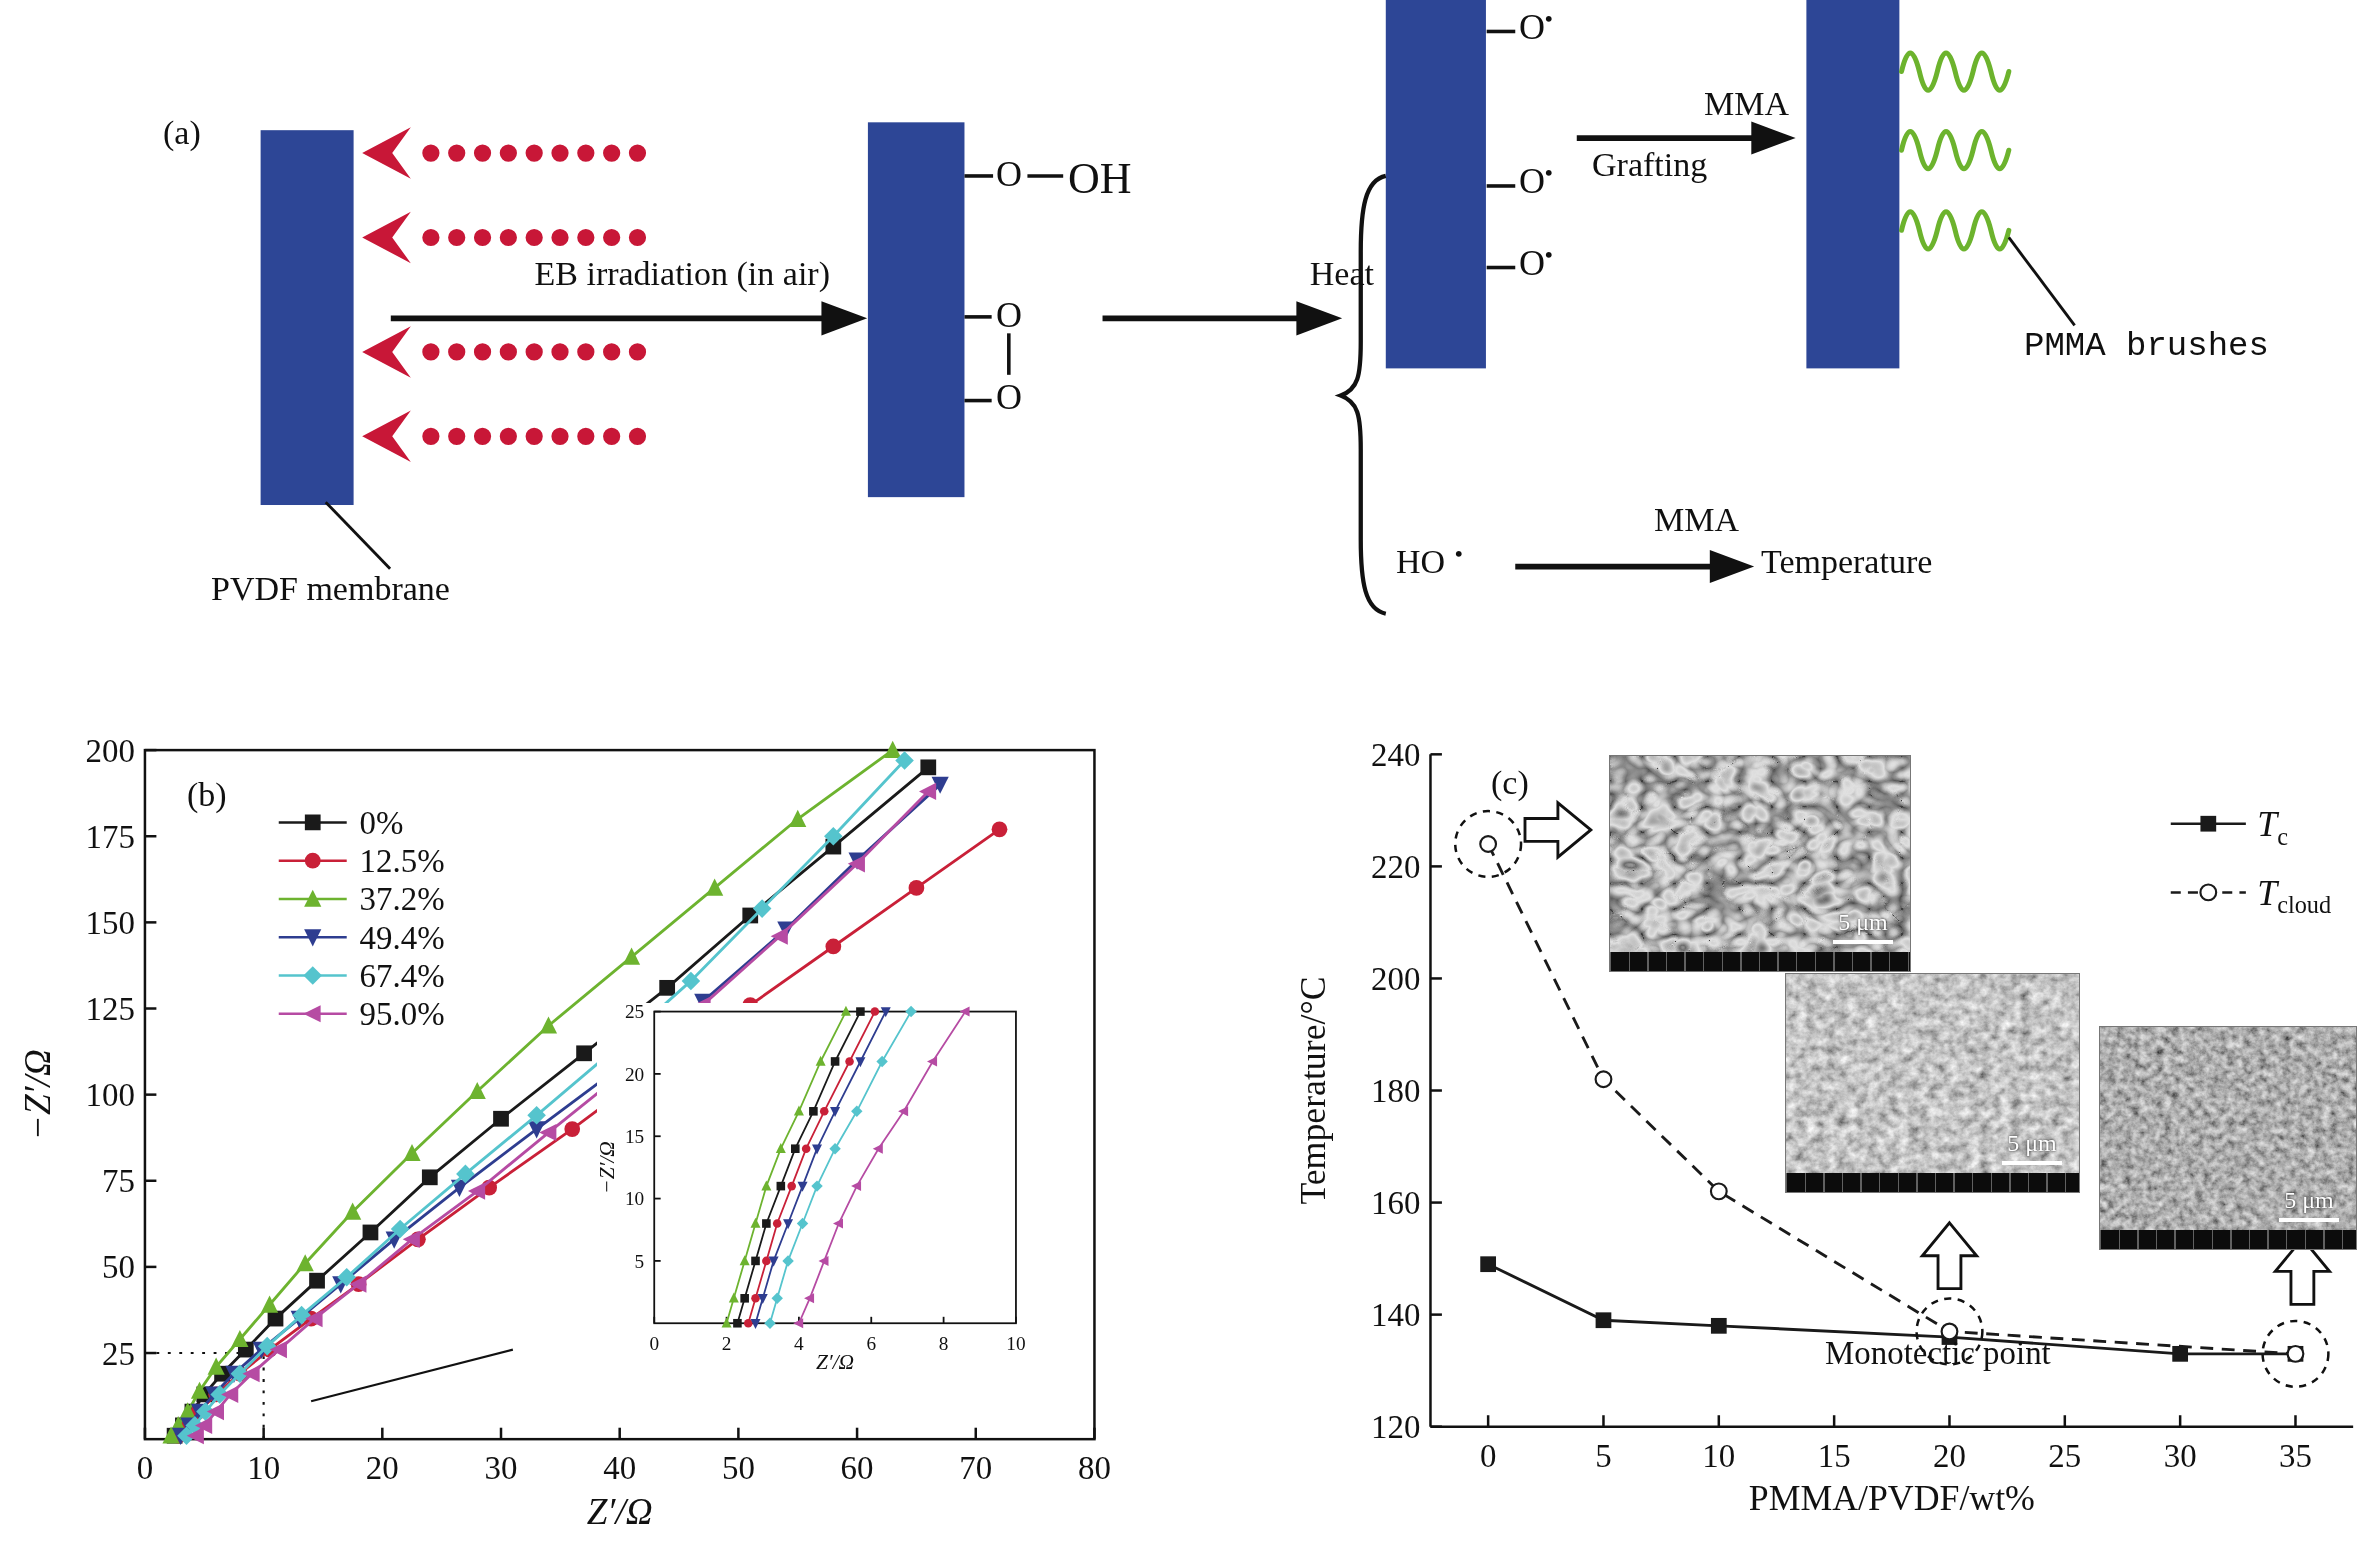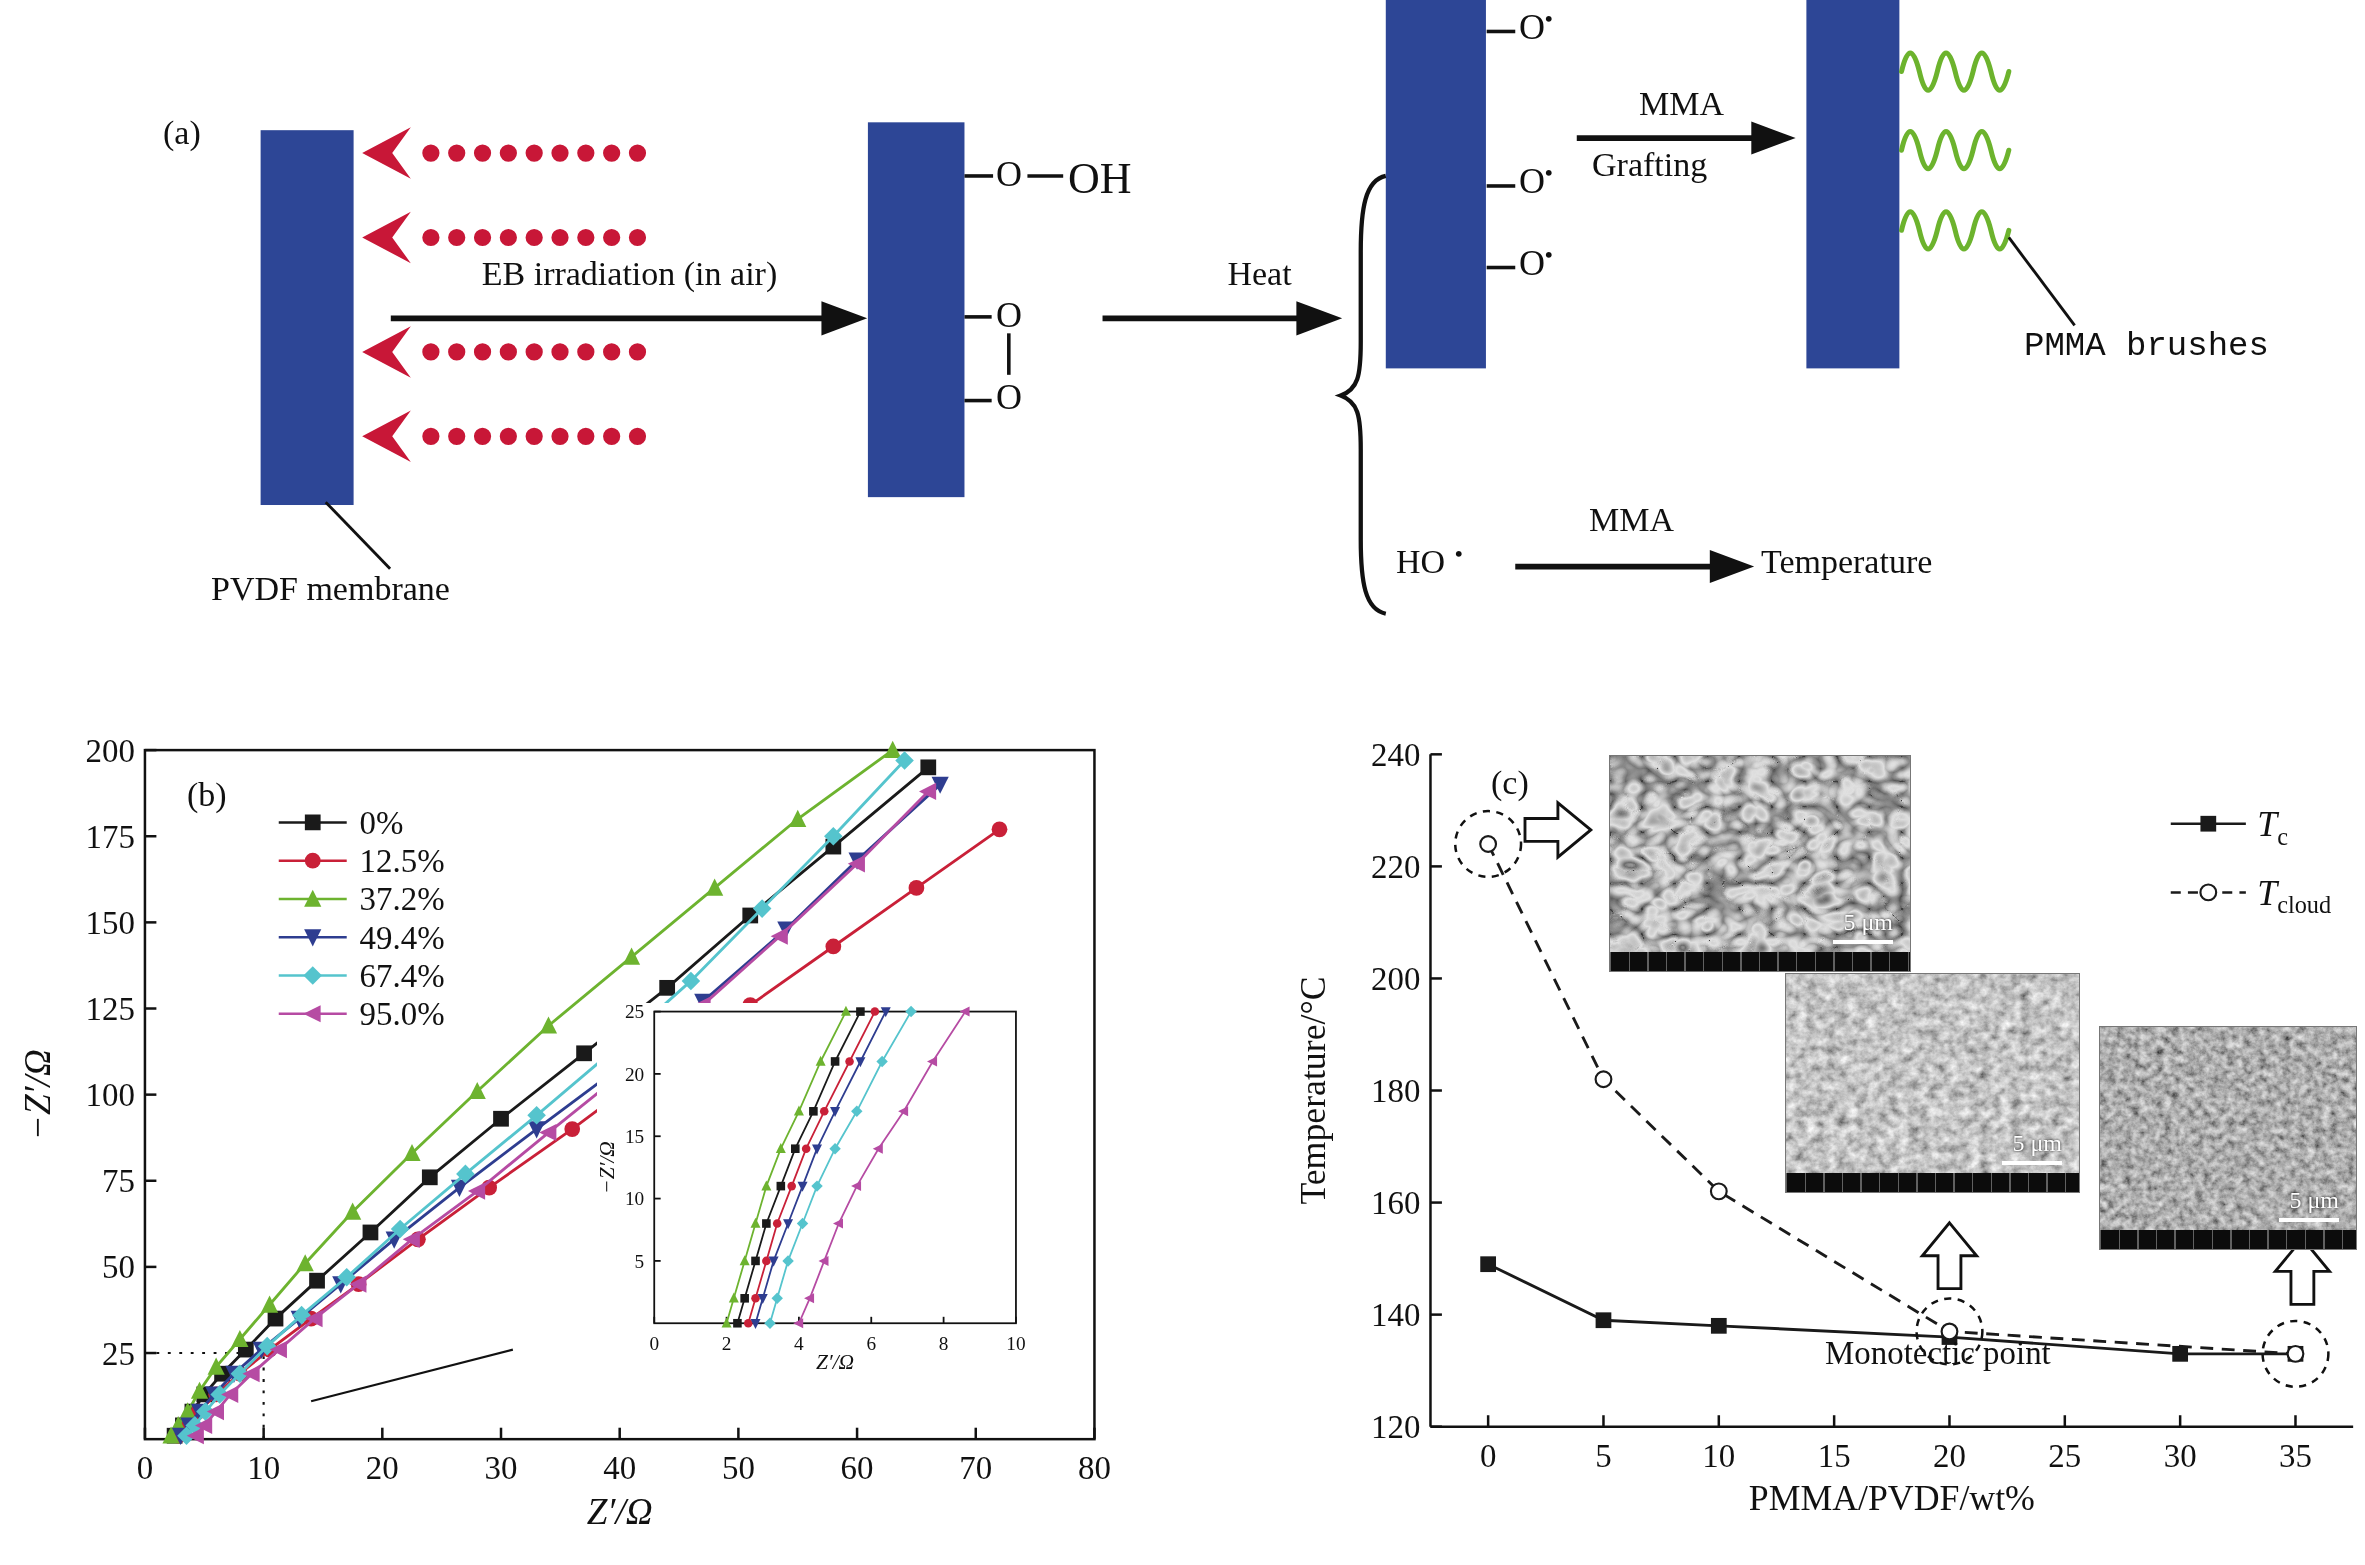--- a/index.html
+++ b/index.html
@@ -1,30 +1,30 @@
 <!DOCTYPE html>
 <html style="font-size:11.4px"><head>
 <meta charset="utf-8">
 <style>
   html,body{margin:0;padding:0;background:#fff;}
   #figure{position:relative;width:2366px;height:1566px;background:#fff;overflow:hidden;
           font-family:"Liberation Serif","DejaVu Serif",serif;color:#101010;}
   .t{position:absolute;font-size:34px;white-space:nowrap;line-height:1.05;}
-  .center{text-align:center;}
+  .center{text-align:right;}
   .plabel{position:absolute;font-size:34px;}
   .sup{font-size:21.5px;vertical-align:super;line-height:0;font-weight:bold;}
   svg.layer{position:absolute;left:0;top:0;}
   #chart-b{position:absolute;left:14.3px;top:715px;}
   #chart-b-inset{position:absolute;left:597px;top:1003px;background:#fff;}
   #chart-c{position:absolute;left:1280px;top:715px;}
   .sem{position:absolute;border:0.7px solid #777;overflow:hidden;background:#555;}
   .sem svg{display:block;}
   .sem-footer{position:absolute;left:0;right:0;bottom:0;height:18.6px;background:#0c0c0c;
     background-image:repeating-linear-gradient(90deg,rgba(255,255,255,.35) 0 1.4px,transparent 1.4px 18.6px);}
-  .sem-scale{position:absolute;right:17px;bottom:27px;color:#fff;font-size:24px;text-align:right;
+  .sem-scale{position:absolute;right:17px;bottom:27px;color:#fff;font-size:24px;text-align:center;
              text-shadow:0 0 2.9px #000;}
   .sem-scale .bar{height:3.6px;background:#fff;width:60px;margin:4.3px auto 0;}
 </style>
 </head>
 <body>
 
 <div id="figure">
 
   <svg class="layer" width="2366" height="701" viewBox="0 0 3307 980">
 

